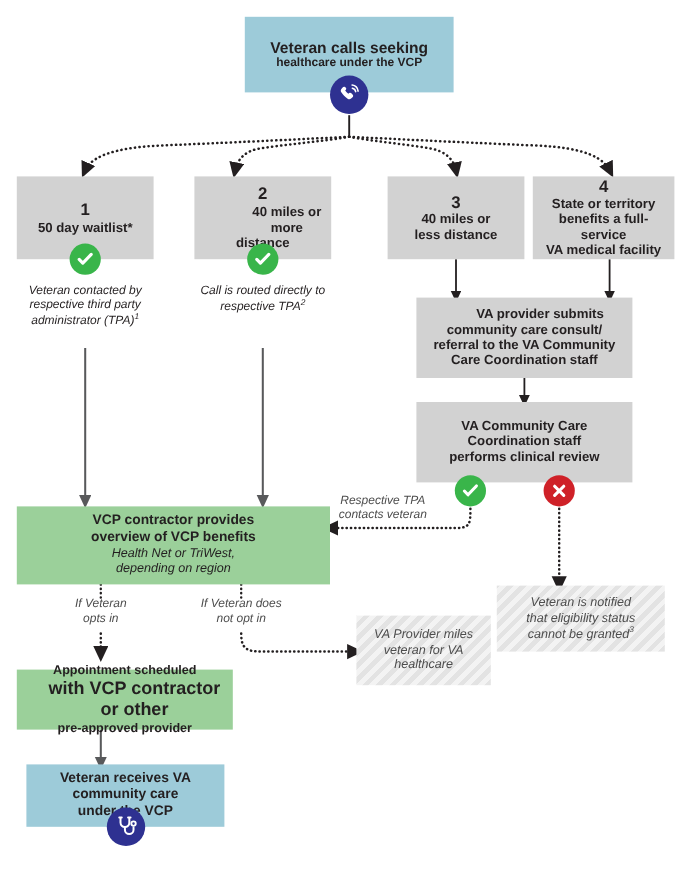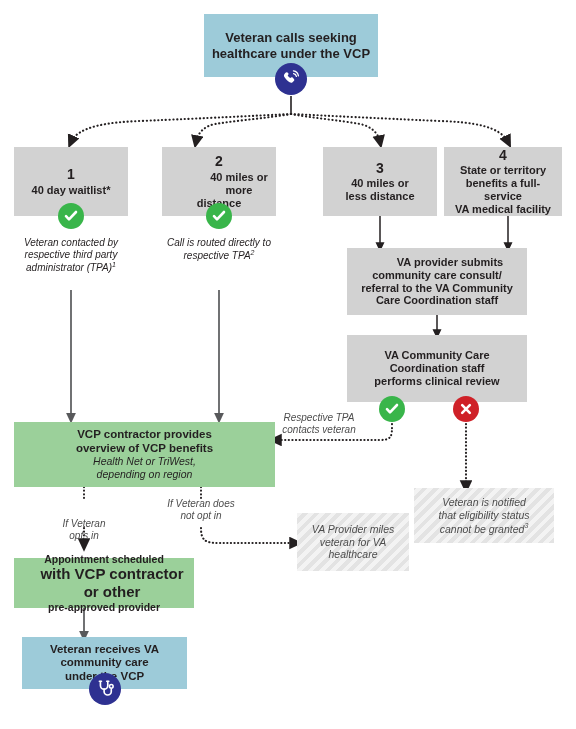--- a/index.html
+++ b/index.html
@@ -73,33 +73,33 @@
 
     <path d="M84,528 L84,545" fill="none" stroke="#231f20" stroke-width="2.1" stroke-dasharray="0.2 3.4" stroke-linecap="round" marker-end="url(#ah)"></path>
 
     <path d="M201,528 C201,540 205,543 218,543 L296,543" fill="none" stroke="#231f20" stroke-width="2.1" stroke-dasharray="0.2 3.4" stroke-linecap="round" marker-end="url(#ah)"></path>
 
     <line x1="84" y1="608" x2="84" y2="636" stroke="#58595b" stroke-width="1.7" marker-end="url(#ahg)"></line>
   </svg>
 
   <div class="box blue" style="left:204px;top:14px;width:174px;height:63px;">
     <div class="t-bold" style="font-size:13px;">Veteran calls seeking</div>
-    <div class="t-bold" style="font-size:13px;">healthcare under the VCP</div>
+    <div class="t-bold" style="font-size:10px;">healthcare under the VCP</div>
   </div>
   <div class="iconcirc" style="left:275px;top:63px;">
     <svg width="21" height="21" viewBox="0 0 24 24">
       <path d="M7.6 4.2c-.7-.6-1.8-.5-2.4.2L4 5.8c-.8.9-.8 2.2-.1 3.3 1.5 2.4 3.6 4.5 6 6 1.1.7 2.4.7 3.3-.1l1.4-1.2c.7-.6.8-1.7.2-2.4l-1.3-1.5c-.5-.6-1.4-.7-2-.2l-.9.7c-1.2-.8-2.2-1.8-3-3l.7-.9c.5-.6.4-1.5-.2-2L7.6 4.2z" fill="#ffffff"></path>
       <path d="M14.4 5.2c1.6.3 2.9 1.6 3.2 3.2" fill="none" stroke="#ffffff" stroke-width="1.5" stroke-linecap="round"></path>
       <path d="M14.2 2.1c3 .4 5.3 2.8 5.7 5.8" fill="none" stroke="#ffffff" stroke-width="1.5" stroke-linecap="round"></path>
     </svg>
   </div>
 
   <div class="box grey" style="left:14px;top:147px;width:114px;height:69px;">
     <div class="t-num">1</div>
-    <div class="t-bold" style="font-size:11px;">40 day waitlist*</div>
+    <div class="t-bold" style="font-size:11px;">50 day waitlist*</div>
   </div>
   <div class="badge ok" style="left:58px;top:203px;">
     <svg width="16" height="16" viewBox="0 0 16 16">
         <path d="M3 8.2l3 3.1L13 4" fill="none" stroke="#fff" stroke-width="2.6" stroke-linecap="round" stroke-linejoin="round"></path>
       </svg>
   </div>
   <div class="lbl t-ital" style="left:12px;top:237px;width:118px;font-size:10px;">
     <span>Veteran contacted by respective third party administrator (TPA)</span><span class="sup">1</span>
   </div>
 
@@ -166,21 +166,21 @@
     </div>
   </div>
 
   <div class="box green" style="left:14px;top:422px;width:261px;height:65px;">
     <div class="t-bold" style="font-size:11.5px;">VCP contractor provides</div>
     <div class="t-bold" style="font-size:11.5px;">overview of VCP benefits</div>
     <div class="t-ital" style="font-size:10.5px;">Health Net or TriWest,</div>
     <div class="t-ital" style="font-size:10.5px;">depending on region</div>
   </div>
 
-  <div class="lbl t-ital-g" style="left:34px;top:498px;width:100px;font-size:10px;margin-top:20px;">
+  <div class="lbl t-ital-g" style="left:34px;top:498px;width:100px;font-size:10px;">
     <div>If Veteran</div>
     <div>opts in</div>
   </div>
   <div class="lbl t-ital-g" style="left:151px;top:498px;width:100px;font-size:10px;">
     <div>If Veteran does</div>
     <div>not opt in</div>
   </div>
 
   <div class="box hatch" style="left:297px;top:513px;width:112px;height:58px;">
     <div class="t-ital-g" style="font-size:10.5px;">VA Provider miles</div>

